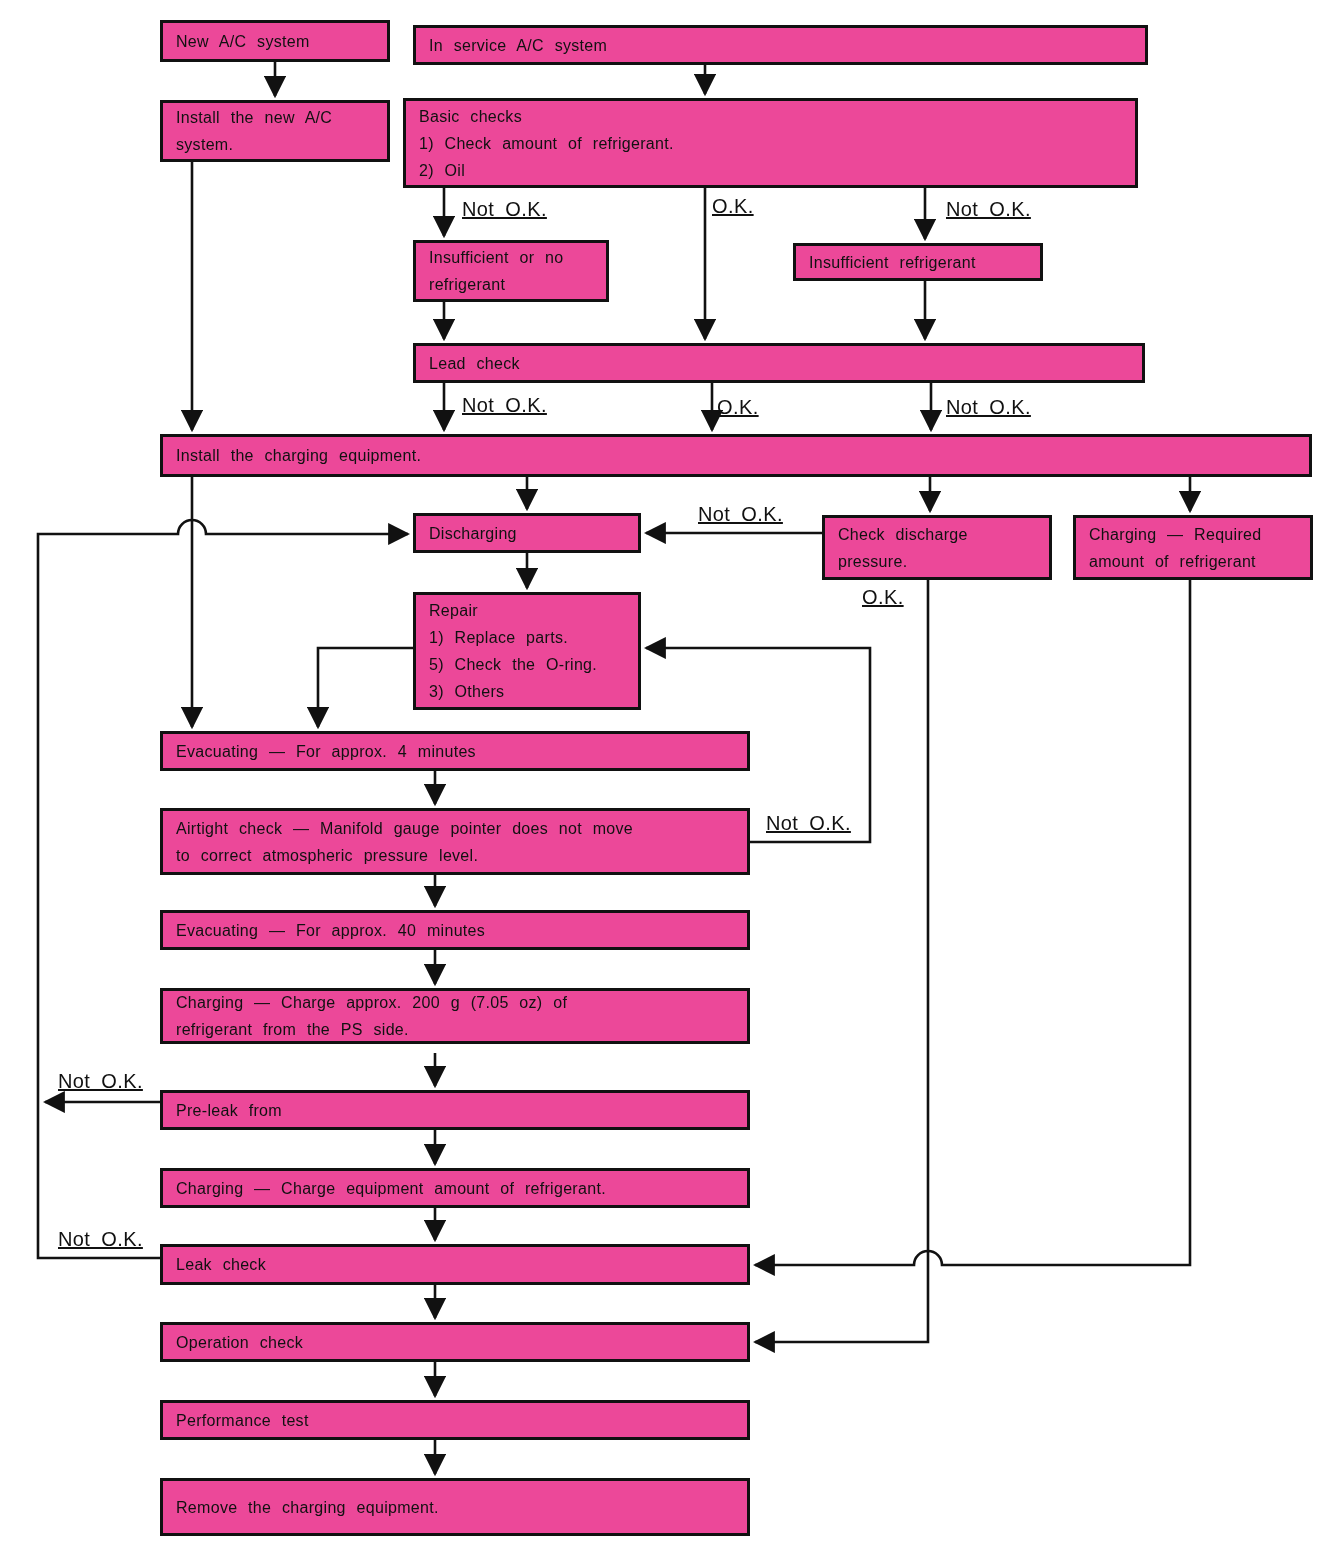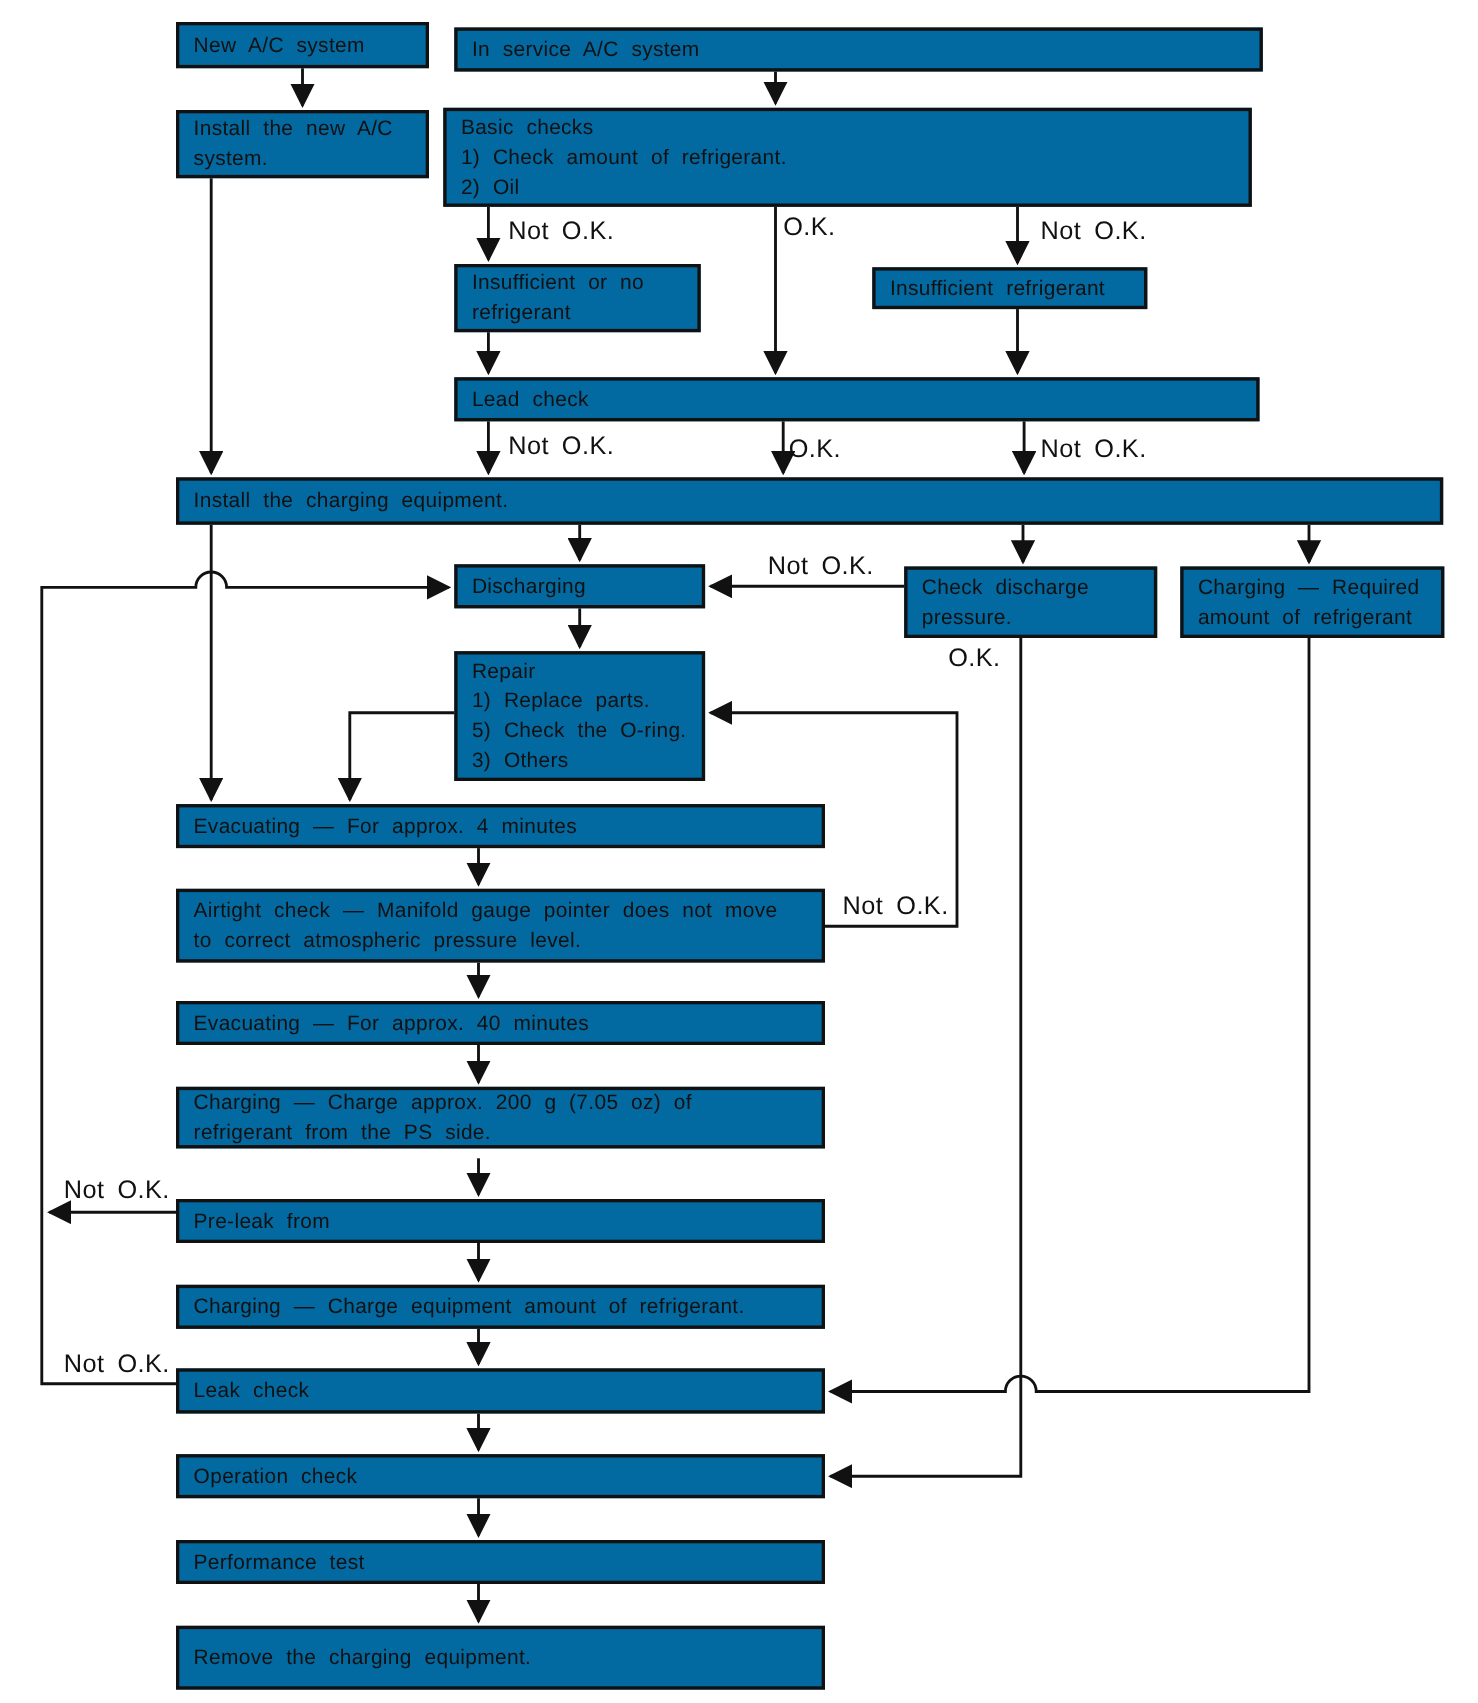--- a/index.html
+++ b/index.html
@@ -2,28 +2,29 @@
 <html><head>
 <meta charset="utf-8">
 <style>
   html,body{margin:0;padding:0;background:#ffffff;}
   #stage{
     position:relative;width:1344px;height:1548px;background:#ffffff;overflow:hidden;
     font-family:"Liberation Sans","DejaVu Sans",sans-serif;color:#111;
   }
   #wires{position:absolute;left:0;top:0;width:1344px;height:1548px;}
   .box{
-    position:absolute;box-sizing:border-box;background:#0369a1;border:3px solid #111;
+    position:absolute;box-sizing:border-box;background:#ec4899;border:3px solid #111;
     display:flex;align-items:center;
-    font-size:19px;line-height:27px;letter-spacing:.3px;word-spacing:6px;
+    font-size:16px;line-height:27px;letter-spacing:.3px;word-spacing:6px;
     white-space:pre-line;padding:2px 10px 2px 13px;
   }
   .lbl{
-    position:absolute;font-size:23px;line-height:22px;letter-spacing:.4px;word-spacing:5px;
+    position:absolute;font-size:20px;line-height:22px;letter-spacing:.4px;word-spacing:5px;
     white-space:nowrap;
+    text-decoration:underline;
   }
 </style>
 </head>
 <body>
 
 <div id="stage">
 
   <svg id="wires" viewBox="0 0 1344 1548">
     <defs>
       <marker id="arr" viewBox="0 0 10 10" refX="9" refY="5" markerWidth="8.5" markerHeight="8.5" orient="auto-start-reverse">
@@ -66,21 +67,21 @@
     </g>
   </svg>
 
   <div class="box" style="left:160px;top:20px;width:230px;height:42px">New A/C system</div>
   <div class="box" style="left:413px;top:25px;width:735px;height:40px">In service A/C system</div>
   <div class="box" style="left:160px;top:100px;width:230px;height:62px">Install the new A/C
 system.</div>
   <div class="box" style="left:403px;top:98px;width:735px;height:90px">Basic checks
 1) Check amount of refrigerant.
 2) Oil</div>
-  <div class="box" style="left:413px;top:240px;width:224px;height:62px">Insufficient or no
+  <div class="box" style="left:413px;top:240px;width:196px;height:62px">Insufficient or no
 refrigerant</div>
   <div class="box" style="left:793px;top:243px;width:250px;height:38px">Insufficient refrigerant</div>
   <div class="box" style="left:413px;top:343px;width:732px;height:40px">Lead check</div>
   <div class="box" style="left:160px;top:434px;width:1152px;height:43px">Install the charging equipment.</div>
   <div class="box" style="left:413px;top:513px;width:228px;height:40px">Discharging</div>
   <div class="box" style="left:822px;top:515px;width:230px;height:65px">Check discharge
 pressure.</div>
   <div class="box" style="left:1073px;top:515px;width:240px;height:65px">Charging — Required
 amount of refrigerant</div>
   <div class="box" style="left:413px;top:592px;width:228px;height:118px">Repair

